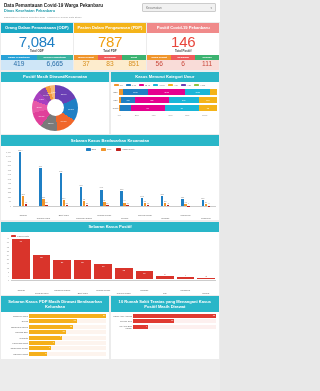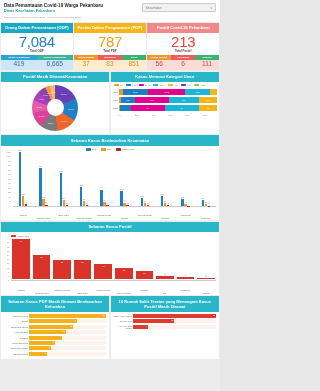--- a/index.html
+++ b/index.html
@@ -147,21 +147,21 @@
           </div>
           <div class="kpi-sub">
             <div class="sub-h" style="background:#3cb371">Sehat</div>
             <div class="sub-v" style="background:#fdeccd;color:#d89020">851</div>
           </div>
         </div>
       </div>
       <div class="kpi">
         <div class="kpi-head" style="background:#f08a8a">Positif Covid-19 Pekanbaru</div>
         <div class="kpi-body">
-          <div class="kpi-num" style="color:#e8463c">213</div>
+          <div class="kpi-num" style="color:#e8463c">146</div>
           <div class="kpi-lab">Total Positif</div>
         </div>
         <div class="kpi-subrow">
           <div class="kpi-sub">
             <div class="sub-h" style="background:#f0962d">Masih Dirawat</div>
             <div class="sub-v" style="background:#f9dcd8;color:#c94a3d">56</div>
           </div>
           <div class="kpi-sub">
             <div class="sub-h" style="background:#ef5b5b">Meninggal</div>
             <div class="sub-v" style="background:#f9dcd8;color:#c94a3d">6</div>

